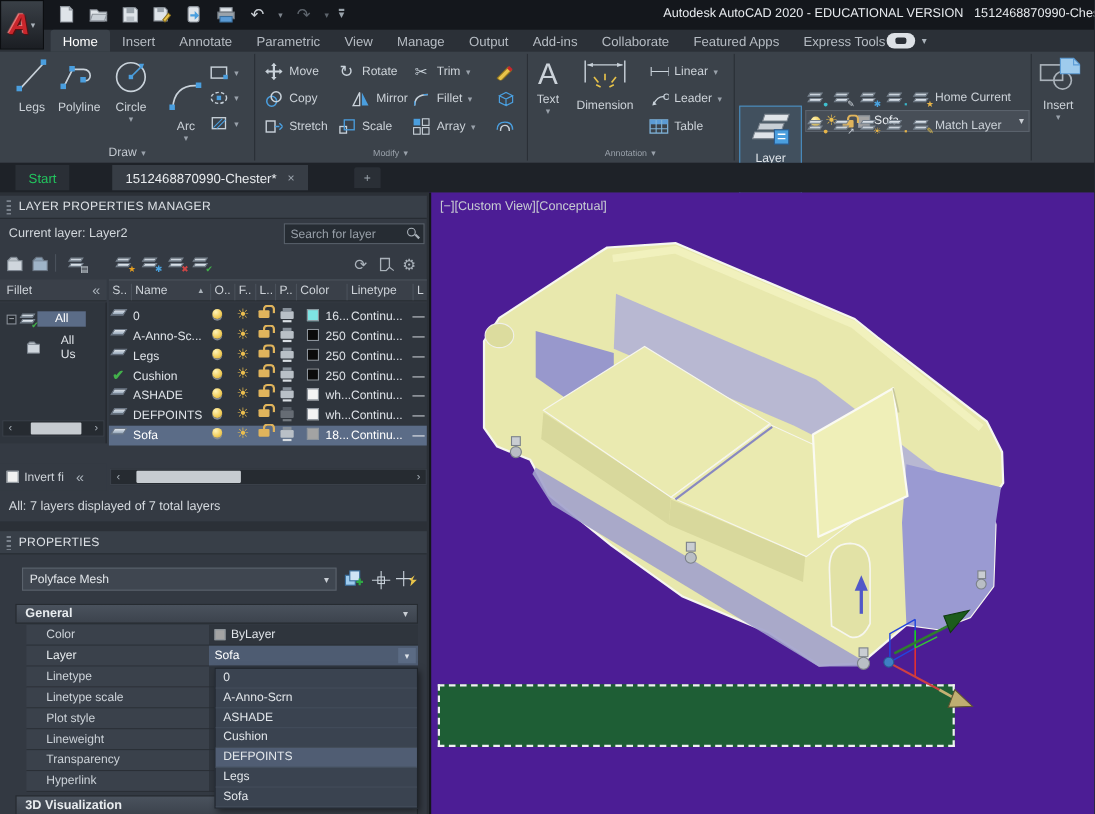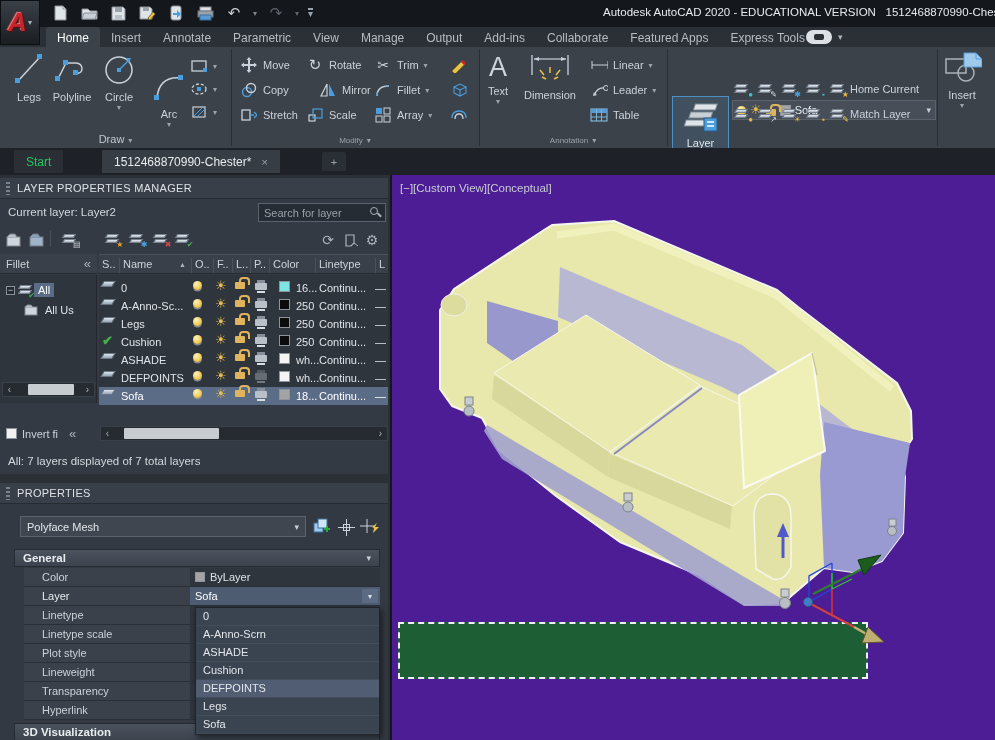--- a/index.html
+++ b/index.html
@@ -63,21 +63,21 @@
 .lyr i{position:absolute;left:1px;width:12px;height:4px;background:linear-gradient(#e6ebf0,#aab7c4);border:1px solid #77828e;transform:skewX(-32deg)}
 .lyr i:nth-child(1){top:0}.lyr i:nth-child(2){top:5px}
 .badge{position:absolute;right:-4px;bottom:-4px;font-size:8px;line-height:8px}
 
 .gridhead{position:absolute;left:0;top:76px;width:388px;height:20px;background:#3a4049;border-top:1px solid #4a515b;border-bottom:1px solid #262b31;color:#cdd2d8}
 .gh{position:absolute;top:3px;font-size:11px;border-left:1px solid #4a515b;padding-left:3px;height:15px}
 #filtersbox{position:absolute;left:0;top:76px;width:97px;height:20px;background:#3a4049;border-bottom:1px solid #262b31;display:flex;align-items:center;justify-content:space-between;padding:0 6px}
 #tree{position:absolute;left:0;top:97px;width:97px;height:128px;background:#2f353d;border-right:1px solid #23272d}
 .tnode{position:absolute;display:flex;align-items:center;gap:3px}
 .expander{width:9px;height:9px;border:1px solid #8a929c;background:#262b31;color:#c9ced4;font-size:9px;line-height:7px;text-align:center}
-.tlabel{padding:1px 4px;color:#dfe3e8}
+.tlabel{padding:1px 16px;color:#dfe3e8}
 .tlabel.sel{background:#5b6c87;color:#fff}
 .hsb{position:absolute;height:15px;background:#262b31;border:1px solid #3a4049;display:flex;align-items:center}
 .hsb .ar{width:13px;color:#aab2ba;font-size:10px;text-align:center;line-height:13px}
 .hsb .track{position:relative;flex:1;height:100%}
 .hsb .thumb{position:absolute;top:1px;height:11px;background:#c7ccd1;border-radius:1px}
 #invertrow{position:absolute;left:0;top:243px;width:97px;height:25px;background:#343a43;display:flex;align-items:center;gap:5px;padding-left:6px}
 .cb{width:11px;height:11px;background:#f2f2f2;border:1px solid #8d949c}
 #lgrid{position:absolute;left:99px;top:97px;width:289px;height:128px;background:#2f353d}
 .lrow{position:absolute;left:0;width:289px;height:18px;cursor:pointer}
 .lrow.sel{background:#5b6c87}

